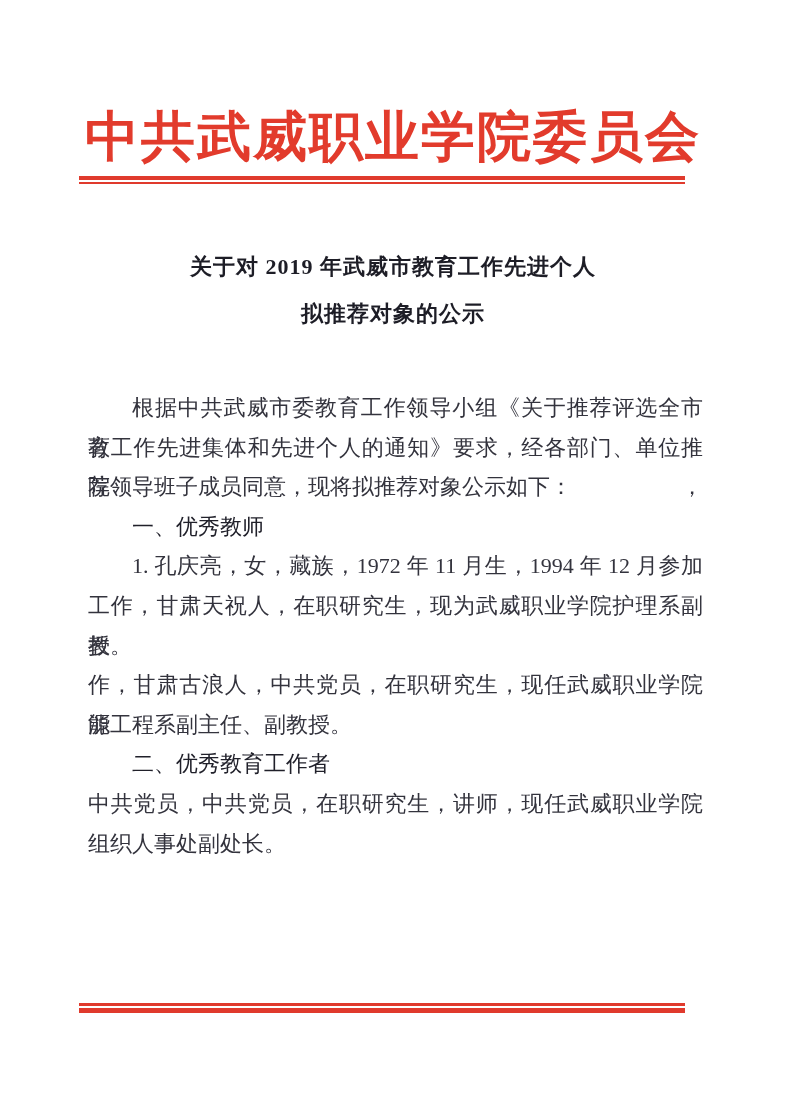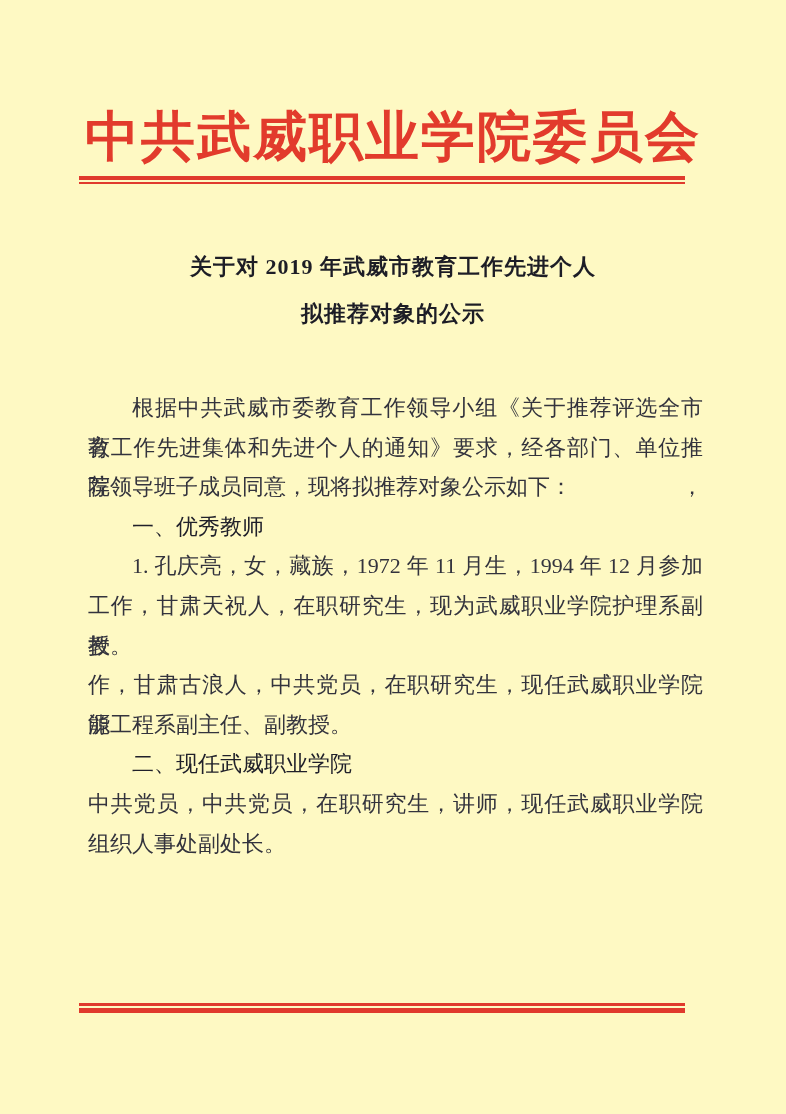--- a/index.html
+++ b/index.html
@@ -5,21 +5,21 @@
   html, body { margin: 0; padding: 0; }
   body {
     background: #d9d9d9;
     font-family: "Liberation Serif", "DejaVu Serif", serif;
   }
   .page {
     position: relative;
     width: 786px;
     height: 1114px;
     margin: 0 auto;
-    background: #fef9c3;
+    background: #ffffff;
     overflow: hidden;
     color: #33333d;
   }
   
   .letterhead {
     position: absolute;
     top: 108px;
     left: 0;
     width: 100%;
     text-align: center;
@@ -108,21 +108,21 @@
 
     <div class="line heading indent">一、优秀教师</div>
 
     <div class="line fill indent">1. 孔庆亮，女，藏族，1972 年 11 月生，1994 年 12 月参加</div>
     <div class="line fill">工作，甘肃天祝人，在职研究生，现为武威职业学院护理系副教</div>
     <div class="line">授。</div>
 
     <div class="line fill">作，甘肃古浪人，中共党员，在职研究生，现任武威职业学院能</div>
     <div class="line">源工程系副主任、副教授。</div>
 
-    <div class="line heading indent">二、现任武威职业学院</div>
+    <div class="line heading indent">二、优秀教育工作者</div>
 
     <div class="line fill">中共党员，中共党员，在职研究生，讲师，现任武威职业学院</div>
     <div class="line">组织人事处副处长。</div>
 
   </div>
 
   <div class="rule rule-bottom">
     <div class="bar bar-thin"></div>
     <div class="bar-gap"></div>
     <div class="bar bar-thick"></div>

